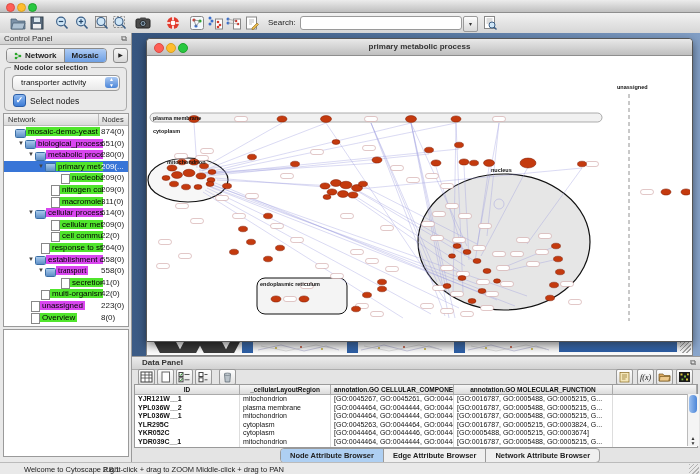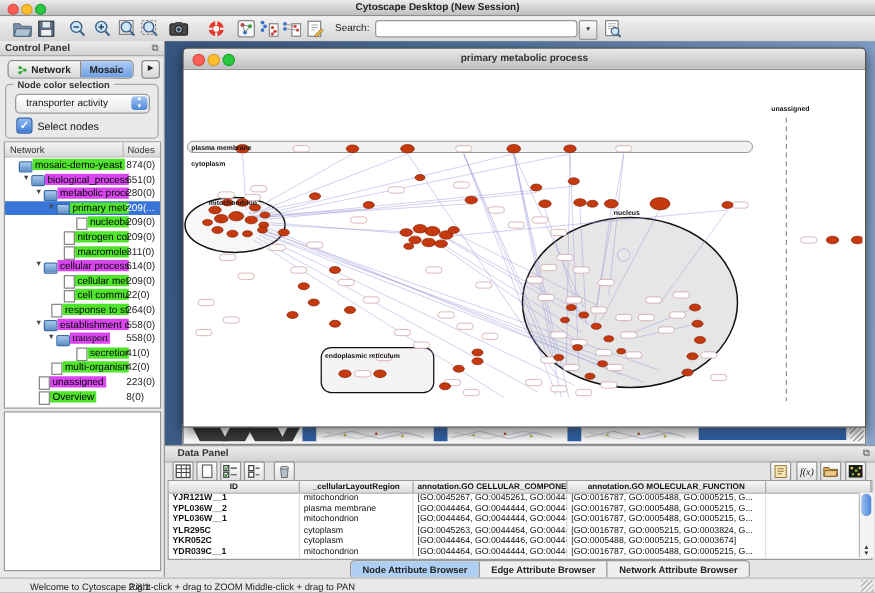--- a/index.html
+++ b/index.html
@@ -22,21 +22,21 @@
   .tbi svg{width:16px;height:16px;}
   .search-label{position:absolute;left:268px;top:5px;font-size:8px;color:#222;}
   .search-field{position:absolute;left:300px;top:3px;width:160px;height:12px;background:#fff;
     border:1px solid #9a9a9a;border-radius:3px;}
   .search-drop{position:absolute;left:463px;top:3px;width:13px;height:14px;background:linear-gradient(#fdfdfd,#d8d8d8);
     border:1px solid #9a9a9a;border-radius:2px;font-size:6px;text-align:center;line-height:14px;color:#333;}
   
   .cp{position:absolute;left:0;top:33px;width:131px;height:429px;background:#E9E9E9;border-right:1px solid #9a9a9a;}
   .cp-header{position:absolute;left:0;top:0;width:131px;height:11px;background:linear-gradient(#ECECEC,#D2D2D2);
     border-bottom:1px solid #ADADAD;}
-  .cp-header .t{position:absolute;left:4px;top:1px;font-size:8px;font-weight:bold;color:#333;text-align:right;}
+  .cp-header .t{position:absolute;left:4px;top:1px;font-size:8px;font-weight:normal;color:#333;text-align:right;}
   .float-icon{position:absolute;right:4px;top:1px;font-size:8px;color:#555;line-height:9px;}
   .seg{position:absolute;left:6px;top:15px;height:13px;border:1px solid #8a8a8a;border-radius:4px;display:flex;overflow:hidden;}
   .seg .s{font-size:8px;font-weight:bold;color:#222;padding:0 7px;line-height:13px;background:linear-gradient(#F6F6F6,#D8D8D8);display:flex;align-items:center;gap:3px;}
   .seg .s + .s{border-left:1px solid #8a8a8a;}
   .seg .s.sel{background:linear-gradient(#AECCF4,#6D9FE4);}
   .seg-arrow{position:absolute;left:113px;top:15px;width:13px;height:13px;border:1px solid #8a8a8a;border-radius:3px;
     background:linear-gradient(#F6F6F6,#D8D8D8);font-size:6px;text-align:center;line-height:13px;color:#222;}
   .groupbox{position:absolute;left:4px;top:34px;width:121px;height:42px;border:1px solid #ABABAB;border-radius:4px;}
   .groupbox .legend{position:absolute;left:6px;top:-5px;background:#E9E9E9;padding:0 3px;font-size:7.5px;font-weight:bold;color:#333;}
   .dropdown{position:absolute;left:7px;top:7px;width:106px;height:14px;background:linear-gradient(#ffffff,#e9e9e9);
@@ -118,21 +118,20 @@
 </style>
 </head>
 <body>
 
 <div id="app">
 
   <div class="titlebar">
     <span class="tl red"></span>
     <span class="tl yel"></span>
     <span class="tl grn"></span>
-    <span class="title">Cytoscape Desktop (New Session)</span>
   </div>
 
   <div class="toolbar">
     <span id="tb-icons"><span class="tbi" style="left: 10px;"><svg viewBox="0 0 16 16">
             <path d="M1 4h5l1.5 2H15v8H1z" fill="#7D92A8" stroke="#44596E" stroke-width=".7"></path>
             <path d="M3 8h12l-2 6H1.5z" fill="#AFC2D3" stroke="#44596E" stroke-width=".7"></path>
           </svg></span><span class="tbi" style="left: 29px;"><svg viewBox="0 0 16 16">
             <rect x="2" y="2" width="12" height="12" fill="#5A6B7D" stroke="#33404D"></rect>
             <rect x="5" y="2.5" width="6" height="4.5" fill="#DDE8EE"></rect>
             <rect x="4" y="9" width="8" height="4.5" fill="#EFEFEF"></rect>

